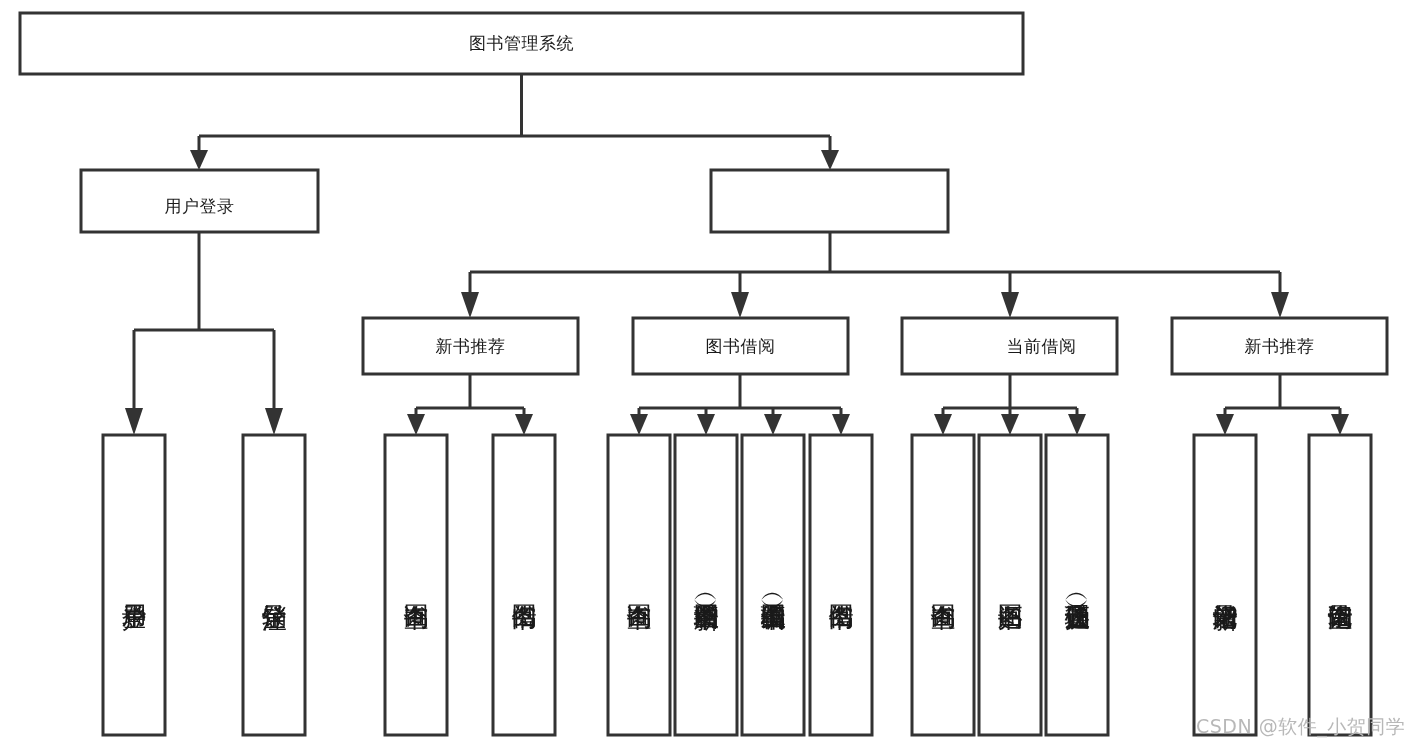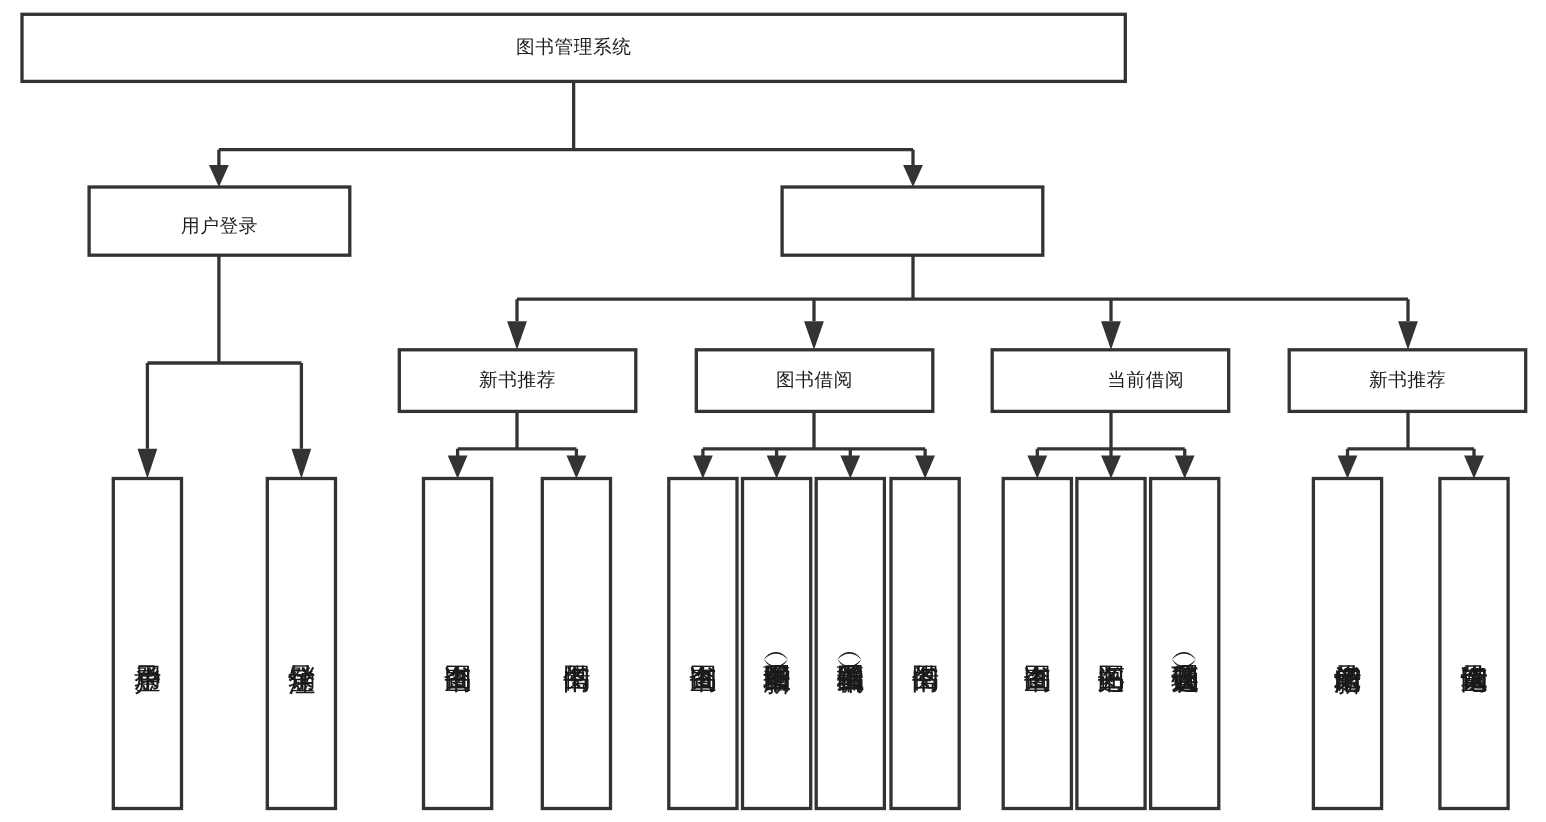--- a/index.html
+++ b/index.html
@@ -202,14 +202,15 @@
   <div class="node-label-v" style="left:742px; top:435px; width:62px; height:300px;">编辑图书（管理员）</div>
   <div class="node-label-v" style="left:810px; top:435px; width:62px; height:300px;">借阅图书</div>
 
   <div class="node-label-v" style="left:912px; top:435px; width:62px; height:300px;">查询图书</div>
   <div class="node-label-v" style="left:979px; top:435px; width:62px; height:300px;">归还图书</div>
   <div class="node-label-v" style="left:1046px; top:435px; width:62px; height:300px;">确认归还（管理员）</div>
 
   <div class="node-label-v" style="left:1194px; top:435px; width:62px; height:300px;">新增借阅记录</div>
   <div class="node-label-v" style="left:1309px; top:435px; width:62px; height:300px;">查询借阅记录</div>
 
+  <div class="watermark" style="left:1196px; top:714px;">CSDN @软件_小贺同学</div>
 
 </div>
 
 </body></html>

